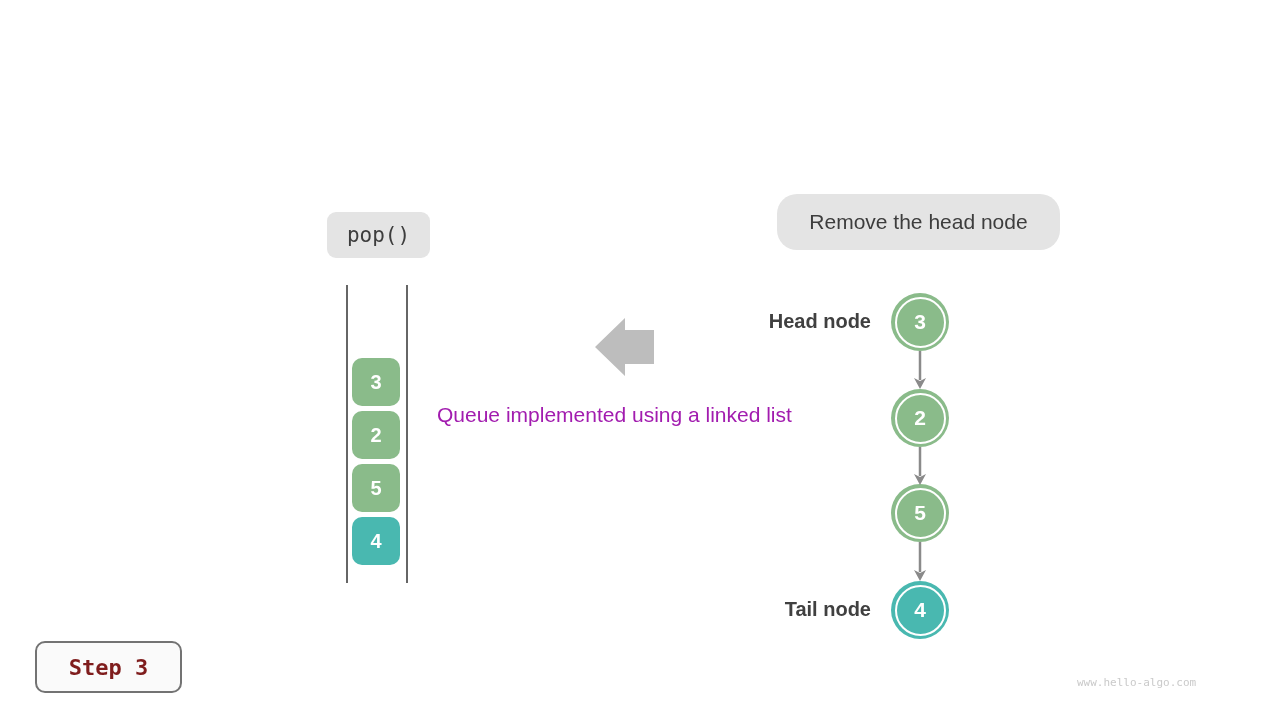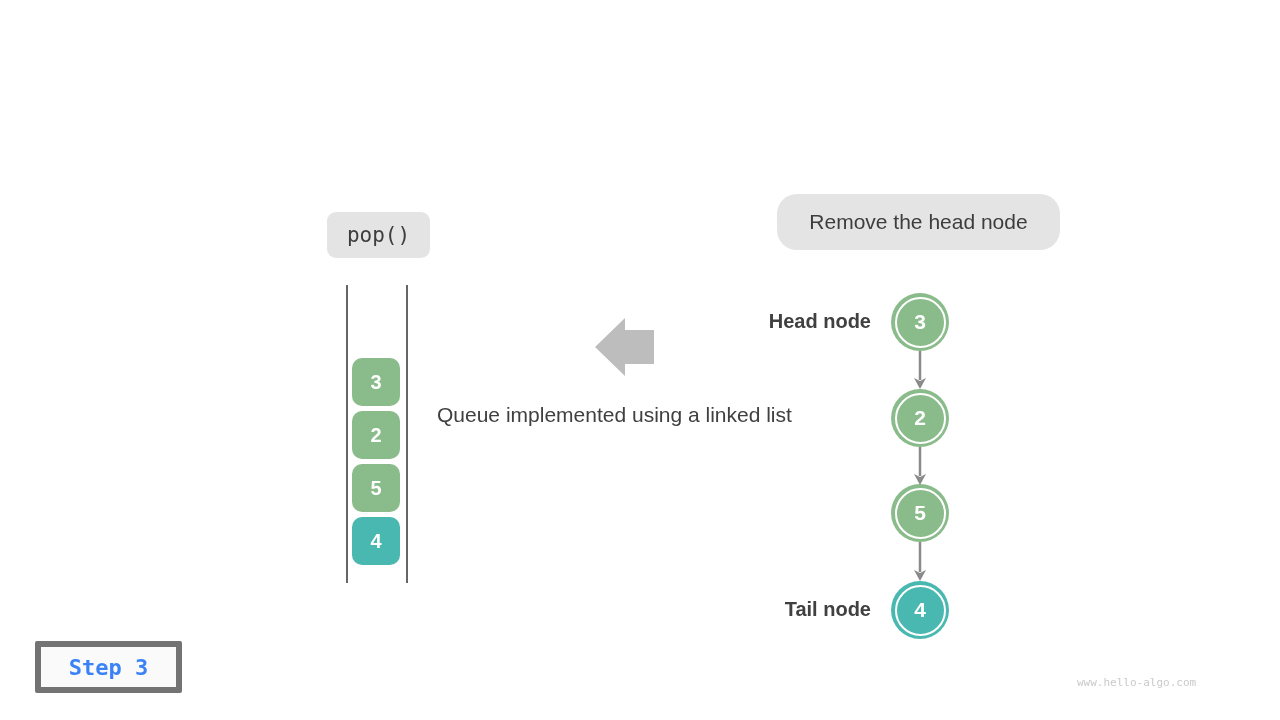--- a/index.html
+++ b/index.html
@@ -68,21 +68,21 @@
 
   
   .big-arrow {
     position: absolute;
     left: 595px; top: 318px;
   }
   .caption {
     position: absolute;
     left: 437px; top: 403px;
     font-size: 21px;
-    color: #404040;
+    color: #a21caf;
     white-space: nowrap;
   }
 
   
   .node {
     position: absolute;
     left: 891px;
     width: 58px;
     height: 58px;
     border-radius: 50%;
@@ -127,29 +127,29 @@
   }
   .head-label { top: 310px; }
   .tail-label { top: 598px; }
 
   
   .step-badge {
     position: absolute;
     left: 35px; top: 641px;
     width: 147px; height: 52px;
     background: #fafafa;
-    border: 6px solid #737373;
-    border-radius: 2px;
+    border: 2px solid #737373;
+    border-radius: 10px;
     display: flex;
     align-items: center;
     justify-content: center;
     font-family: "DejaVu Sans Mono", monospace;
     font-weight: bold;
     font-size: 22px;
-    color: #3b82f6;
+    color: #7f1d1d;
   }
 
   
   .watermark {
     position: absolute;
     left: 1077px; top: 676px;
     font-family: "DejaVu Sans Mono", monospace;
     font-size: 11px;
     color: #cacaca;
     white-space: nowrap;

